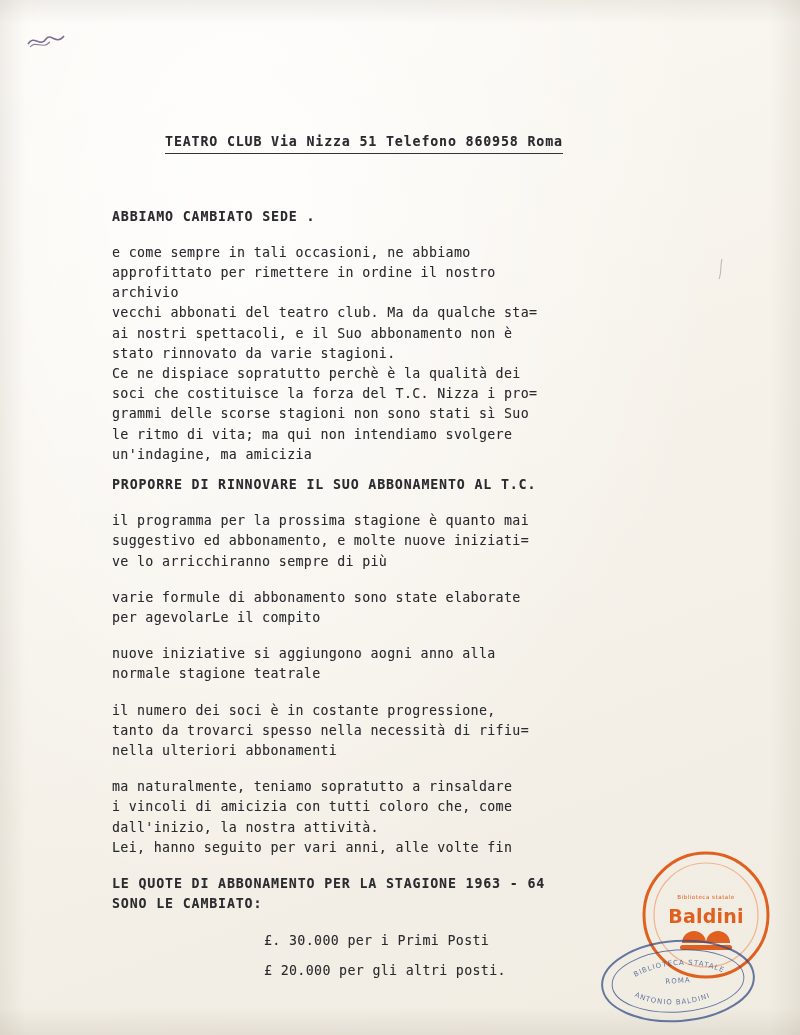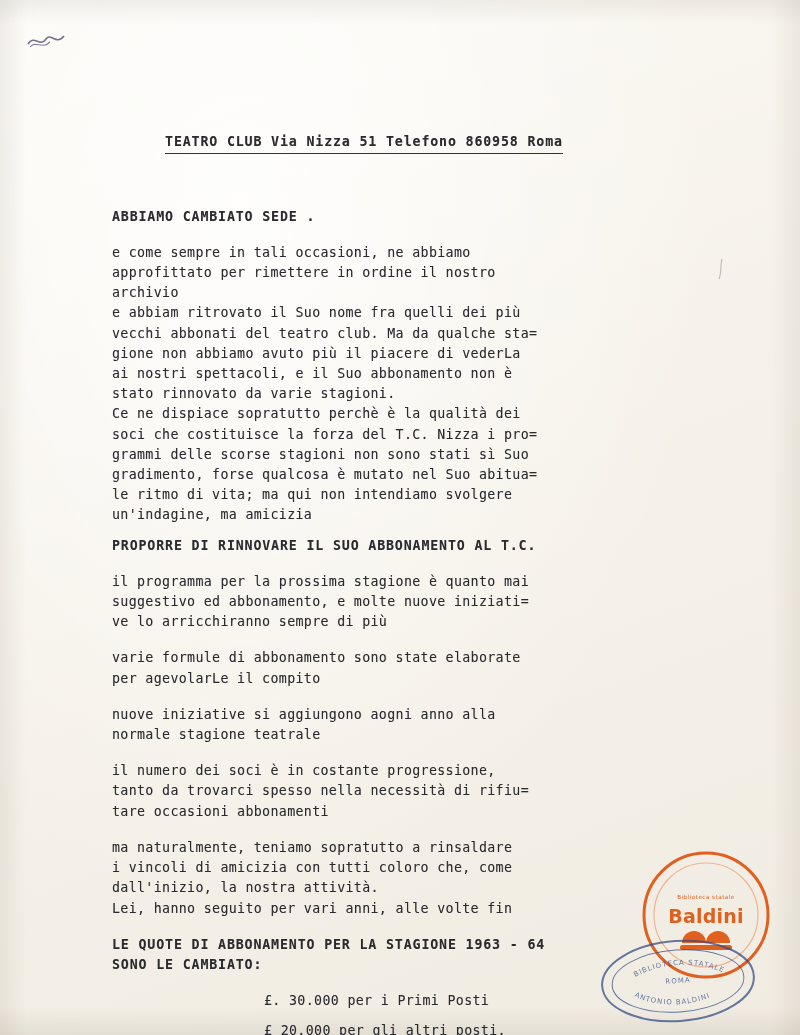--- a/index.html
+++ b/index.html
@@ -150,29 +150,26 @@
     <div class="gap-lg"></div>
     <div class="gap-sm"></div>
 
     <div class="line heading">ABBIAMO CAMBIATO SEDE .</div>
 
     <div class="gap-md"></div>
 
     <div class="line">e come sempre in tali occasioni, ne abbiamo</div>
     <div class="line">approfittato per rimettere in ordine il nostro</div>
     <div class="line">archivio</div>
-    <div class="line">e abbiam ritrovato il Suo nome fra quelli dei più</div>
     <div class="line">vecchi abbonati del teatro club. Ma da qualche sta=</div>
-    <div class="line">gione non abbiamo avuto più il piacere di vederLa</div>
     <div class="line">ai nostri spettacoli, e il Suo abbonamento non è</div>
     <div class="line">stato rinnovato da varie stagioni.</div>
     <div class="line">Ce ne dispiace sopratutto perchè è la qualità dei</div>
     <div class="line">soci che costituisce la forza del T.C. Nizza i pro=</div>
     <div class="line">grammi delle scorse stagioni non sono stati sì Suo</div>
-    <div class="line">gradimento, forse qualcosa è mutato nel Suo abitua=</div>
     <div class="line">le ritmo di vita; ma qui non intendiamo svolgere</div>
     <div class="line">un'indagine, ma amicizia</div>
 
     <div class="gap-sm"></div>
 
     <div class="line heading">PROPORRE DI RINNOVARE IL SUO ABBONAMENTO AL T.C.</div>
 
     <div class="gap-md"></div>
 
     <div class="line">il programma per la prossima stagione è quanto mai</div>
@@ -186,21 +183,21 @@
 
     <div class="gap-md"></div>
 
     <div class="line">nuove iniziative si aggiungono aogni anno alla</div>
     <div class="line">normale stagione teatrale</div>
 
     <div class="gap-md"></div>
 
     <div class="line">il numero dei soci è in costante progressione,</div>
     <div class="line">tanto da trovarci spesso nella necessità di rifiu=</div>
-    <div class="line">tare occasioni abbonamenti</div>
+    <div class="line">nella ulteriori abbonamenti</div>
 
     <div class="gap-md"></div>
 
     <div class="line">ma naturalmente, teniamo sopratutto a rinsaldare</div>
     <div class="line">i vincoli di amicizia con tutti coloro che, come</div>
     <div class="line">dall'inizio, la nostra attività.</div>
     <div class="line">Lei, hanno seguito per vari anni, alle volte fin</div>
 
     <div class="gap-md"></div>
 

